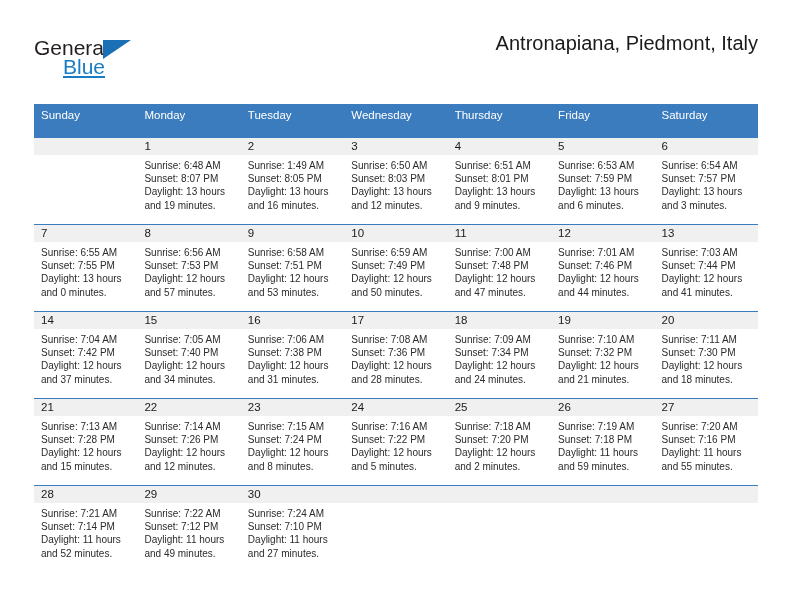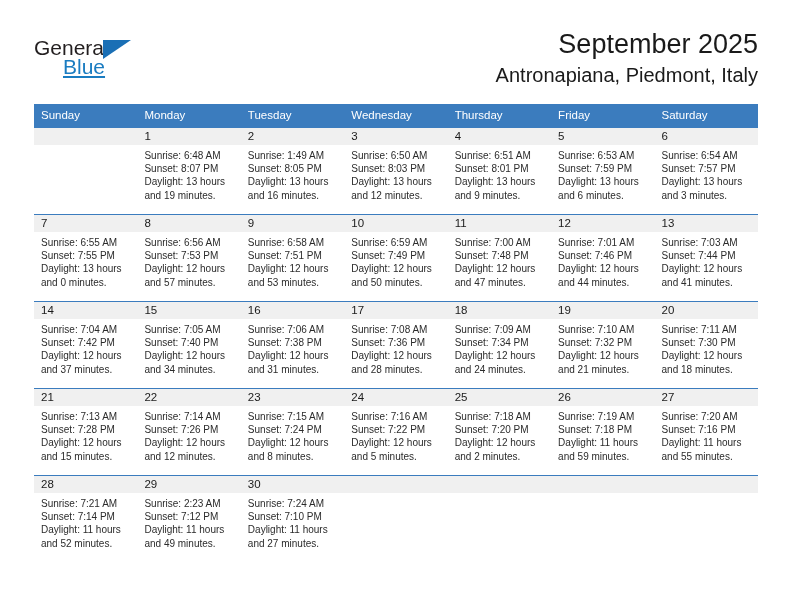--- a/index.html
+++ b/index.html
@@ -91,21 +91,21 @@
     width: 724px;
     border-collapse: collapse;
     table-layout: fixed;
   }
   .cal th {
     background: #3b7cbe;
     color: #ffffff;
     font-size: 11.5px;
     font-weight: normal;
     text-align: left;
-    padding: 5px 0 6px 7px;
+    padding: 5px 0 16px 7px;
     height: 12px;
     border: none;
   }
   .cal td {
     vertical-align: top;
     padding: 0;
     border: none;
     width: 103.4px;
   }
   .weekrow > td {
@@ -149,21 +149,20 @@
 
   <div class="topbar">
 
     <div class="logo">
       <span class="logo-general">General</span>
       <span class="logo-tri"></span>
       <span class="logo-blue">Blue</span>
     </div>
 
     <div class="title-block">
-      <div class="cal-title">September 2025</div>
       <div class="cal-subtitle">Antronapiana, Piedmont, Italy</div>
     </div>
 
   </div>
 
   <table class="cal">
     <thead>
       <tr>
         <th>Sunday</th>
         <th>Monday</th>
@@ -494,21 +493,21 @@
                 <div>Sunset: 7:14 PM</div>
                 <div>Daylight: 11 hours</div>
                 <div>and 52 minutes.</div>
               </div>
             </div>
           </td>
           <td>
             <div class="daycell">
               <div class="daynum-band">29</div>
               <div class="details">
-                <div>Sunrise: 2:23 AM</div>
+                <div>Sunrise: 7:22 AM</div>
                 <div>Sunset: 7:12 PM</div>
                 <div>Daylight: 11 hours</div>
                 <div>and 49 minutes.</div>
               </div>
             </div>
           </td>
           <td>
             <div class="daycell">
               <div class="daynum-band">30</div>
               <div class="details">

